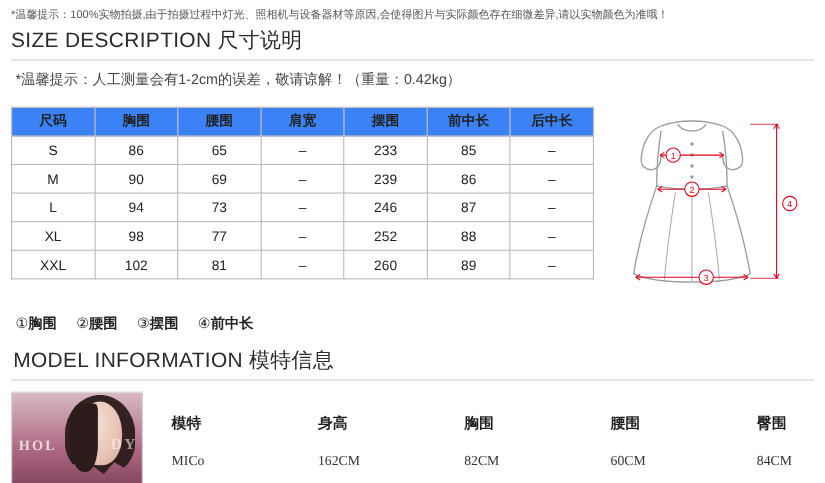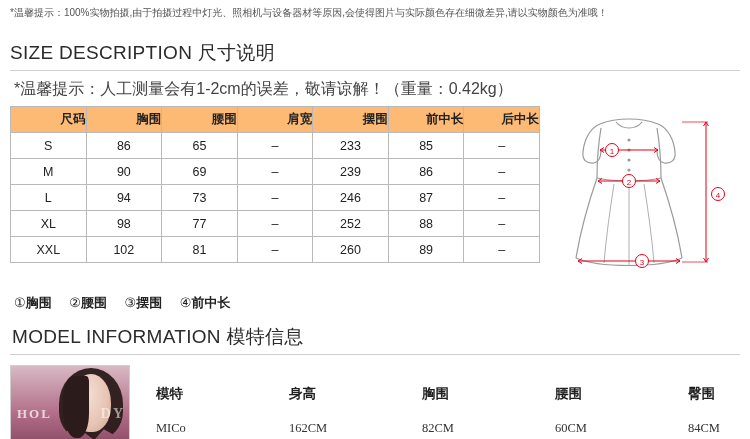--- a/index.html
+++ b/index.html
@@ -21,33 +21,33 @@
     letter-spacing: 0;
     white-space: nowrap;
   }
 
   .section-title {
     padding: 0 10px;
     font-size: 19px;
     font-weight: normal;
     color: #2b2b2b;
     letter-spacing: 0.3px;
-    margin-top: 18px;
+    margin-top: 2px;
     margin-bottom: 2px;
   }
   .rule {
     height: 1px;
     background: #cfcfcf;
     margin: 4px 10px 0 10px;
   }
 
   .sub-note {
-    font-size: 16px;
+    font-size: 13px;
     color: #444;
-    padding: 8px 10px 6px 14px;
+    padding: 8px 10px 16px 14px;
   }
 
   .size-wrap {
     display: flex;
     align-items: flex-start;
     padding: 0 10px;
   }
 
   table.size {
     border-collapse: collapse;
@@ -56,24 +56,23 @@
   }
   table.size th, table.size td {
     border: 1px solid #b9b9b9;
     height: 26px;
     text-align: center;
     font-size: 12.5px;
     color: #222;
     padding: 0;
   }
   table.size thead th {
-    background: #fdba74;
+    background: #3b82f6;
     font-weight: bold;
     font-size: 12.5px;
-    text-align: right;
   }
   table.size tbody td:first-child { font-weight: normal; }
 
   .legend {
     padding: 8px 10px 0 14px;
     font-size: 13px;
     color: #222;
   }
   .legend span.item { margin-right: 14px; white-space: nowrap; text-align: right; }
   .legend b { font-weight: bold; }

